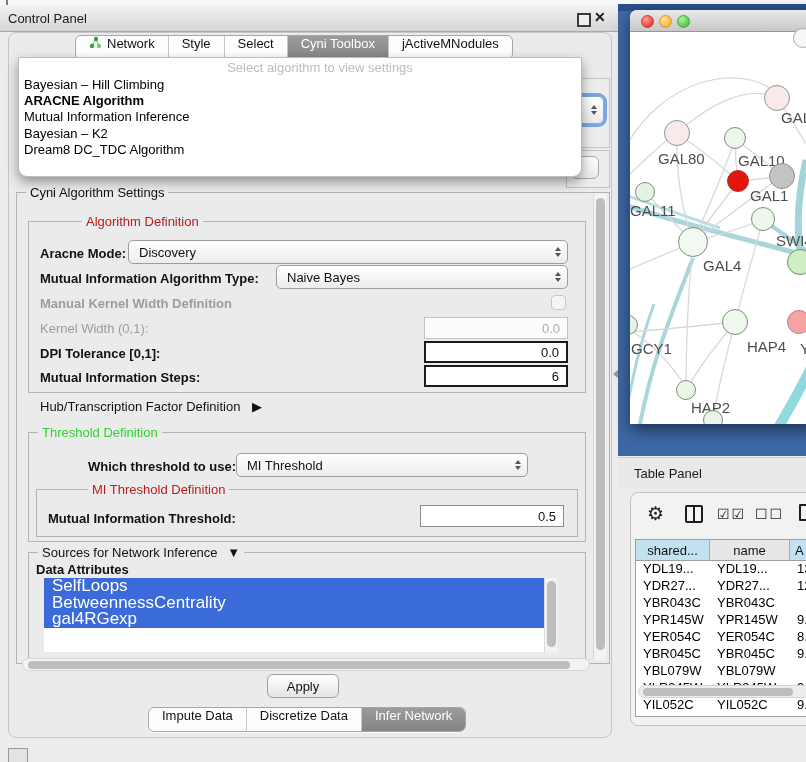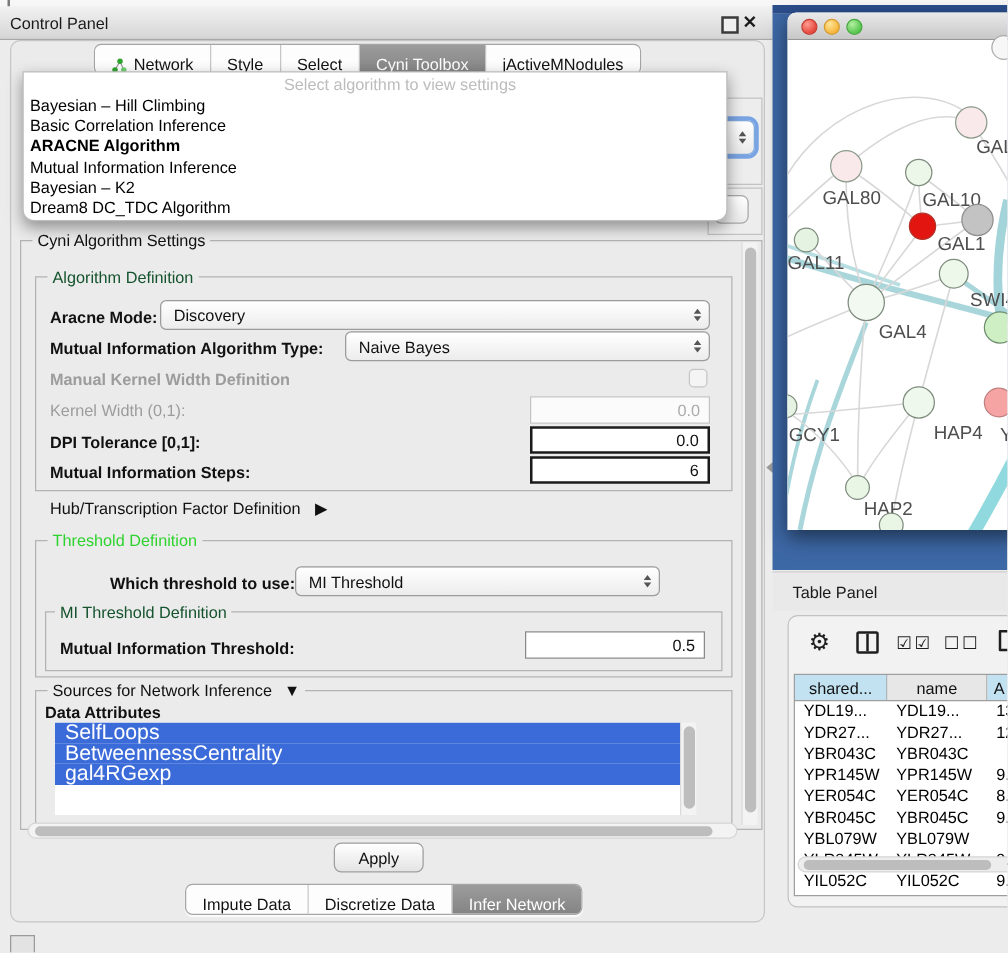--- a/index.html
+++ b/index.html
@@ -8,36 +8,36 @@
   .abs{position:absolute;}
   
   .topstrip{left:0;top:0;width:806px;height:5px;background:#F7F7F7;}
   .titlebar{left:0;top:5px;width:618px;height:26px;background:linear-gradient(#F2F2F2,#D5D5D5);border-bottom:1px solid #A8A8A8;}
   .titlebar .ttl{position:absolute;left:8px;top:6px;font-size:13px;color:#1A1A1A;}
   .float-btn{position:absolute;left:577px;top:8px;width:10px;height:10px;border:2px solid #3A3A3A;background:#EFEFEF;}
   .close-btn{position:absolute;left:594px;top:4px;font-size:14px;font-weight:bold;color:#1A1A1A;}
   .outerpanel{left:8px;top:32px;width:602px;height:704px;border:1px solid #C6C6C6;border-radius:8px;background:#EBEBEB;}
   
   .seg{display:flex;height:23px;border:1px solid #A6A6A6;border-radius:6px;background:#FDFDFD;overflow:hidden;box-shadow:0 1px 1px rgba(255,255,255,.8);}
-  .seg .s{display:flex;align-items:flex-end;gap:5px;padding:0 13px;font-size:13px;color:#111;border-right:1px solid #C7C7C7;white-space:nowrap;}
+  .seg .s{display:flex;align-items:flex-start;gap:5px;padding:0 13px;font-size:13px;color:#111;border-right:1px solid #C7C7C7;white-space:nowrap;}
   .seg .s:last-child{border-right:none;}
   .seg .s.sel{background:linear-gradient(#9C9C9C,#848484);color:#FFF;}
   
   .popup{left:18px;top:57px;width:562px;height:118px;background:#FFF;border:1px solid #BDBDBD;border-radius:0 0 9px 9px;box-shadow:0 5px 12px rgba(0,0,0,.38);z-index:30;}
   .popup .ph{height:17px;text-align:center;font-size:13px;color:#BCBCBC;padding-top:2px;padding-left:40px;}
   .popup .dd-item{font-size:13px;line-height:16.2px;padding-left:5px;color:#000;white-space:nowrap;}
   .popup .dd-item.sel{font-weight:bold;}
   
   .rem-box{border:1px solid #C2C2C2;background:#EDEDED;}
   .rem-combo{border-radius:6px;background:linear-gradient(#FFF,#EAEAEA);}
   .focusring{box-shadow:0 0 0 3px rgba(100,150,225,.85);border:1px solid #7FA8DC;}
   
   .fs{position:absolute;border:1px solid #B3B3B3;background:transparent;}
   .fs-legend{position:absolute;font-size:13px;background:#EBEBEB;padding:0 4px;white-space:nowrap;}
-  .lg-blue{color:#14532d;}
+  .lg-blue{color:#b91c1c;margin-left:44px;}
   .lg-green{color:#2FD32F;}
   .lbl{position:absolute;font-size:13px;font-weight:bold;color:#111;white-space:nowrap;}
   .lbl.plain{font-weight:normal;}
   .lbl.dis{color:#9C9C9C;}
   .combo{position:absolute;display:flex;align-items:center;background:linear-gradient(#FFFFFF,#ECECEC);border:1px solid #9C9C9C;border-radius:5px;font-size:13px;color:#111;padding:0 24px 0 10px;box-sizing:border-box;height:24px;}
   .spin{position:absolute;right:6px;top:50%;transform:translateY(-50%);display:flex;flex-direction:column;gap:2px;}
   .spin i{display:block;width:0;height:0;border-left:3.5px solid transparent;border-right:3.5px solid transparent;}
   .spin .up{border-bottom:4px solid #555;}
   .spin .dn{border-top:4px solid #555;}
   .tfield{position:absolute;background:#FFF;font-size:13px;color:#111;display:flex;align-items:center;justify-content:flex-end;padding:0 7px;box-sizing:border-box;height:22px;border:2px solid #1A1A1A;}
@@ -136,21 +136,20 @@
         <i class="dn"></i>
       </span>
   </div>
   <div class="abs rem-box" style="left:566px;top:150px;width:42px;height:36px;"></div>
   <div class="abs rem-combo" style="left:571px;top:156px;width:26px;height:21px;border:1px solid #A8A8A8;"></div>
 
   <div class="abs popup">
     <div class="ph">Select algorithm to view settings</div>
     <div id="dd-items">
         <div class="dd-item">Bayesian – Hill Climbing</div>
-        <div class="dd-item">Basic Correlation Inference</div>
         <div class="dd-item sel">ARACNE Algorithm</div>
         <div class="dd-item">Mutual Information Inference</div>
         <div class="dd-item">Bayesian – K2</div>
         <div class="dd-item">Dream8 DC_TDC Algorithm</div>
       </div>
   </div>
 
   <div class="fs" style="left:16px;top:192px;width:592px;height:470px;"></div>
   <div class="fs-legend" style="left:26px;top:185px;color:#111;">Cyni Algorithm Settings</div>
 

